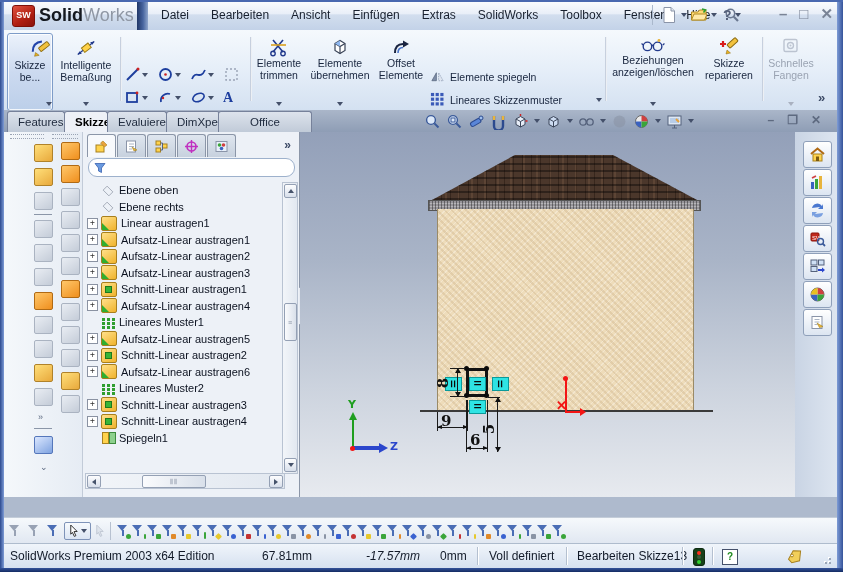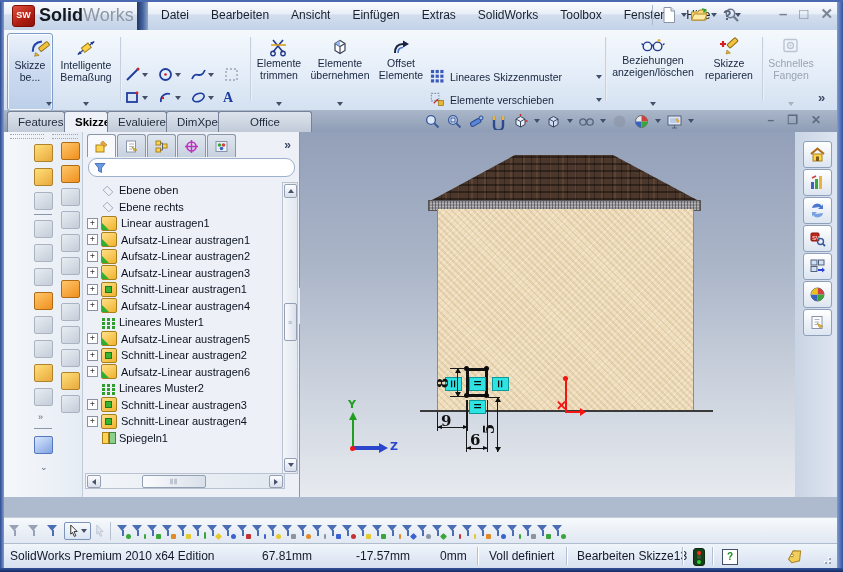--- a/index.html
+++ b/index.html
@@ -380,20 +380,27 @@
           <path d="M4 16 Q4 7 12 7" fill="none" stroke="#1a2440" stroke-width="2"></path>
           <path d="M12 3.5 l6 3.5 -6 3.5 z" fill="#1a2440"></path>
           <path d="M7 16 Q7 10.5 12 10.5" fill="none" stroke="#4a74c8" stroke-width="1.6"></path>
         </svg>
       <span class="rlabel">Offset Elemente</span>
     </div>
 
     <div class="stack">
       <div class="stk-row">
         <svg width="15" height="15" viewBox="0 0 16 16">
+            <path d="M2 12.5 L6.8 4 L6.8 12.5 Z" fill="#7e8ea8" stroke="#4c5a72" stroke-width=".7"></path>
+            <path d="M14 12.5 L9.2 4 L9.2 12.5 Z" fill="#dfe6f0" stroke="#7e8ea8" stroke-width=".7" stroke-dasharray="1.6 1"></path>
+          </svg>
+        <span class="slabel">Elemente spiegeln</span>
+      </div>
+      <div class="stk-row">
+        <svg width="15" height="15" viewBox="0 0 16 16">
             <g fill="#3a5ab8">
               <rect x="1" y="1" width="3.4" height="3.4"></rect>
               <rect x="6" y="1" width="3.4" height="3.4"></rect>
               <rect x="11" y="1" width="3.4" height="3.4"></rect>
               <rect x="1" y="6" width="3.4" height="3.4"></rect>
               <rect x="6" y="6" width="3.4" height="3.4"></rect>
               <rect x="11" y="6" width="3.4" height="3.4"></rect>
               <rect x="1" y="11" width="3.4" height="3.4"></rect>
               <rect x="6" y="11" width="3.4" height="3.4"></rect>
               <rect x="11" y="11" width="3.4" height="3.4"></rect>
@@ -933,23 +940,23 @@
       </span>
     <span class="fico">
         <i class="facc c1"></i>
       </span>
     <span class="fico">
         <i class="facc c1" style="border-radius:50%;"></i>
       </span>
   </div>
 
   <div id="statusbar" class="abs">
-    <span class="st" style="left:10px;">SolidWorks Premium 2010 x64 Edition</span>
+    <span class="st" style="left:10px;">SolidWorks Premium 2003 x64 Edition</span>
     <span class="st" style="left:262px;">67.81mm</span>
-    <span class="st" style="left:356px;">-17.57mm</span>
+    <span class="st" style="left:366px;font-style:italic;">-17.57mm</span>
     <span class="st" style="left:440px;">0mm</span>
     <span class="ssep" style="left:477px;"></span>
     <span class="st" style="left:489px;">Voll definiert</span>
     <span class="ssep" style="left:566px;"></span>
     <span class="st" style="left:577px;">Bearbeiten Skizze13</span>
     <span class="ssep" style="left:682px;"></span>
     <span id="tlight">
         <i style="top:1.5px;background:#ff3020;"></i>
         <i style="top:6px;background:#3a5a3a;"></i>
         <i style="top:10.5px;background:#30d030;"></i>

